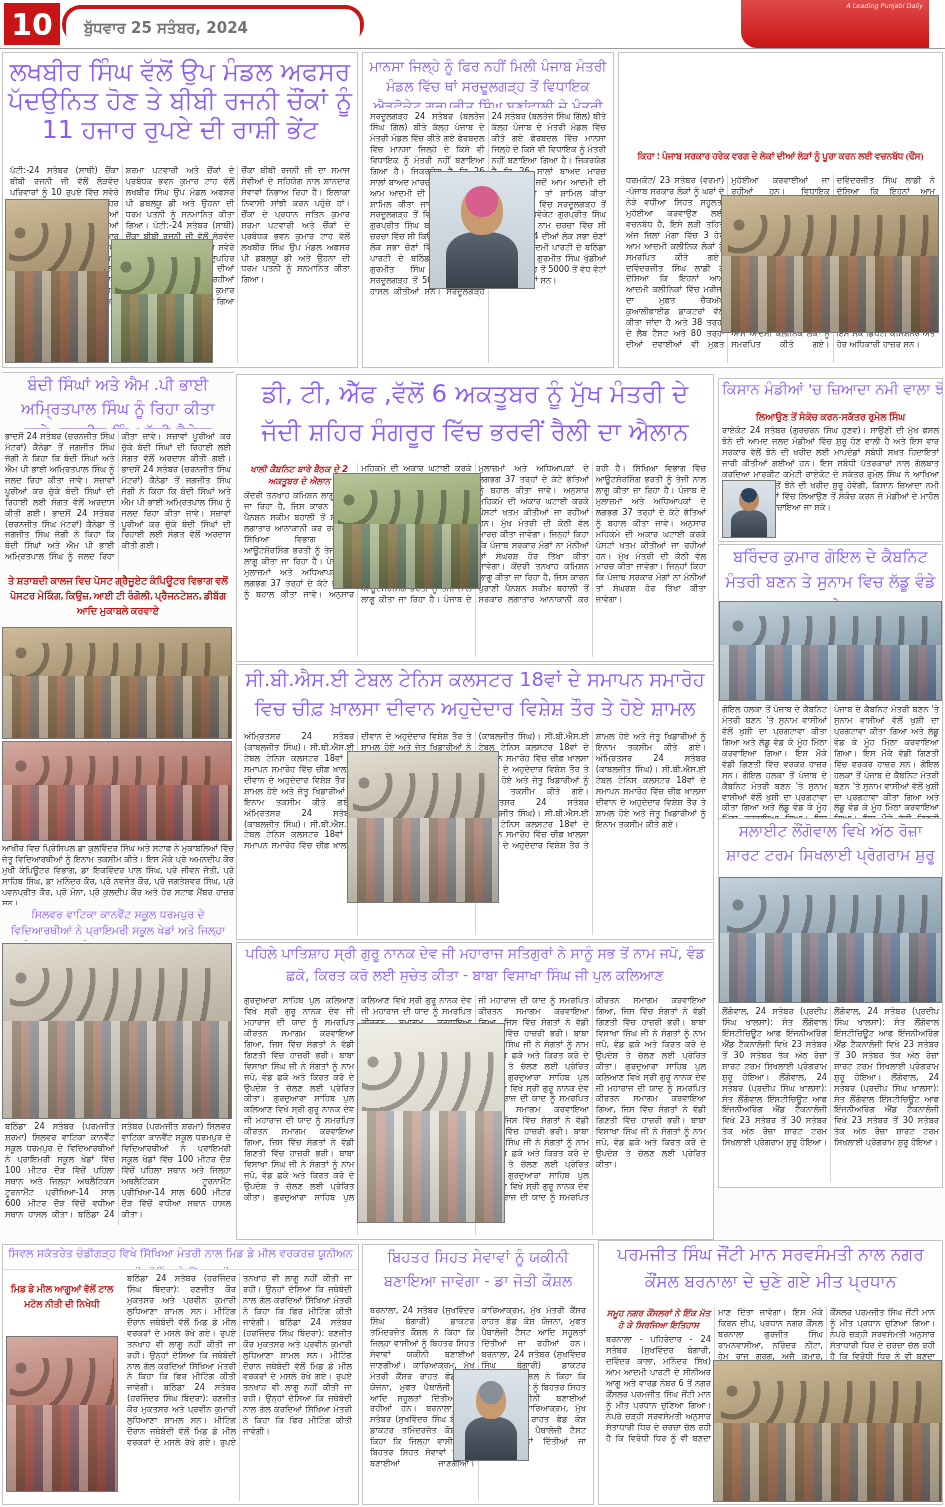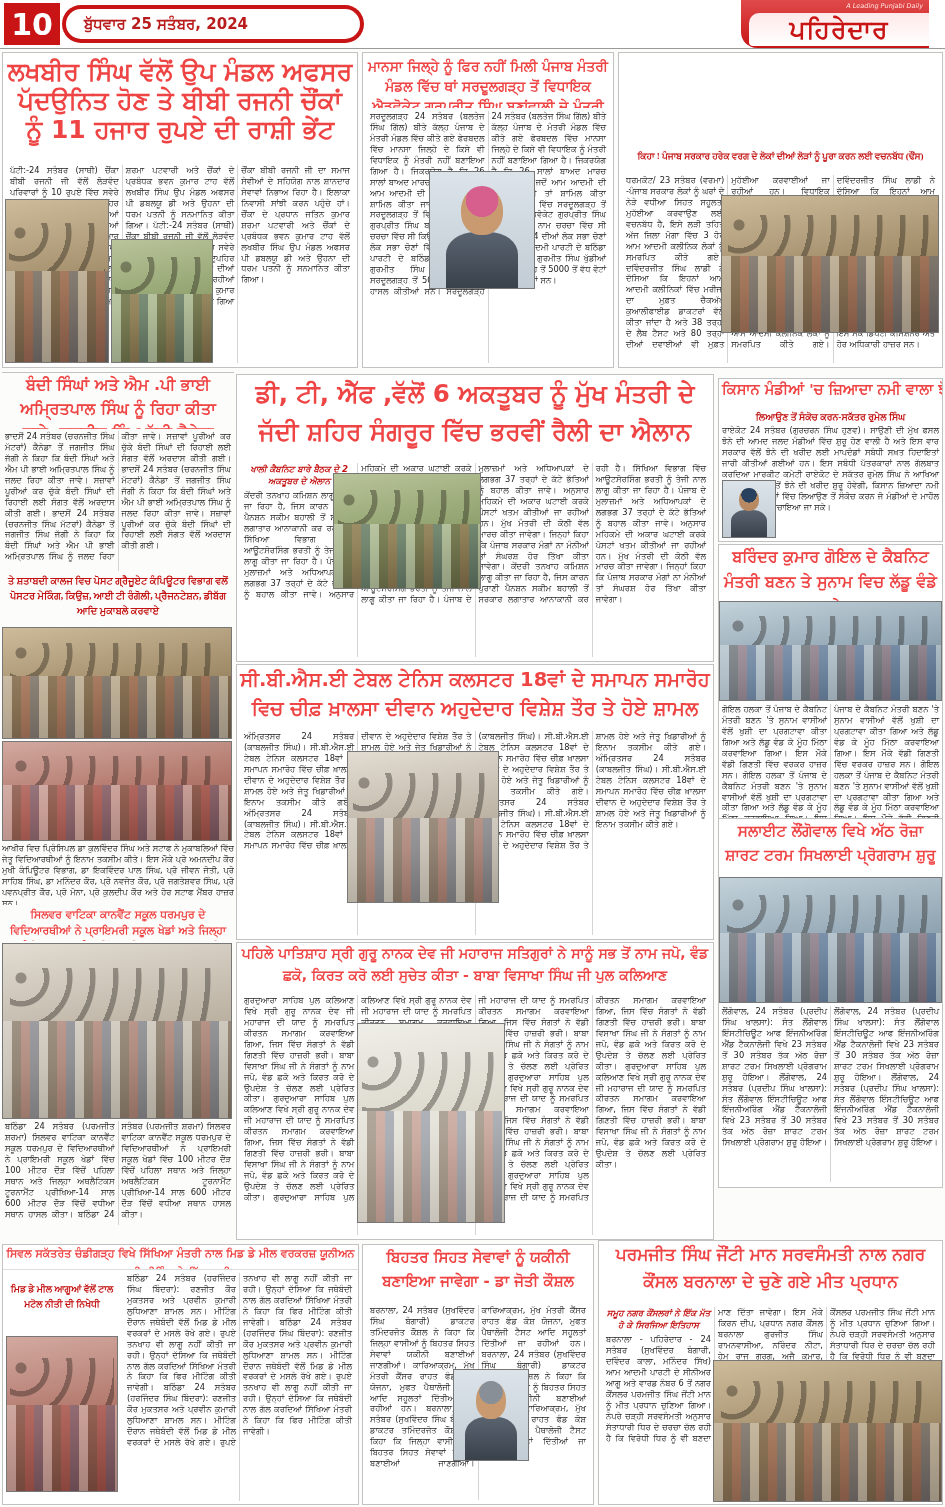--- a/index.html
+++ b/index.html
@@ -3,31 +3,31 @@
 <meta charset="utf-8">
 <style>
   html,body{margin:0;padding:0;background:#e8e8e4;}
   #page{position:relative;width:945px;height:1507px;margin:0 auto;background:#fcfcfa;
         font-family:"DejaVu Sans",sans-serif;color:#1a1a1a;overflow:hidden;}
   
   .header{position:absolute;left:0;top:0;width:945px;height:48px;background:#fff;border-bottom:1px solid #9a9a9a;}
   .pagenum{position:absolute;left:4px;top:3px;width:56px;height:42px;background:#c81414;color:#fff;
            font-size:30px;font-weight:800;display:flex;align-items:center;justify-content:center;}
   .ribbon{position:absolute;left:62px;top:5px;width:302px;height:38px;background:#c81414;border-radius:19px;}
-  .datepill{position:absolute;left:66px;top:9px;width:294px;height:30px;background:#fff;border-radius:15px;
-            display:flex;align-items:center;padding-left:18px;font-size:15px;font-weight:bold;color:#b91c1c;box-sizing:border-box;}
+  .datepill{position:absolute;left:66px;top:9px;width:294px;height:38px;background:#fff;border-radius:15px;
+            display:flex;align-items:center;padding-left:18px;font-size:15px;font-weight:bold;color:#737373;box-sizing:border-box;}
   .mast{position:absolute;right:16px;top:0;width:188px;height:48px;background:linear-gradient(180deg,#e04a4a,#c81414);
         border-radius:0 0 0 16px;}
   .mast-panel{position:absolute;left:8px;right:0;top:13px;bottom:2px;background:linear-gradient(180deg,#ffe9e9,#fff);
               border-radius:10px 0 0 4px;display:flex;align-items:center;justify-content:center;}
   .mast-title{color:#c81414;font-size:25px;font-weight:800;letter-spacing:1px;}
   .tagline{position:absolute;top:2px;right:6px;font-size:6.5px;color:#ffe3e3;font-style:italic;}
   
   .sec{position:absolute;background:#fff;border:1px solid #c2c2c2;box-sizing:border-box;overflow:hidden;}
-  .hl{font-weight:700;text-align:center;color:#ef4444;overflow:hidden;margin:0;padding:0 3px;}
+  .hl{font-weight:400;text-align:center;color:#8b5cf6;overflow:hidden;margin:0;padding:0 3px;}
   .body,.staff{font-size:8.3px;line-height:1.32;text-align:justify;margin:0;color:#222;}
   .cols{column-gap:7px;column-rule:1px solid #d4d4d4;overflow:hidden;padding:0 3px;}
   .red{color:#c31111;font-weight:bold;text-align:center;font-family:Liberation Serif, serif;}
   .kick{color:#c31111;font-weight:bold;font-size:8.6px;text-align:center;line-height:1.4;margin:0 0 3px 0;font-style:italic;}
   
   .photo{position:absolute;border:1px solid #777;box-sizing:border-box;overflow:hidden;
          background:linear-gradient(170deg,#cdbb9a 0%,#a08b68 55%,#6f5f49 100%);}
   .photo::after{content:"";position:absolute;left:3%;right:3%;top:14%;height:30%;
     background:repeating-radial-gradient(circle at 11px 10px, rgba(20,15,10,.35) 0 5px, transparent 6px 23px);}
   .photo::before{content:"";position:absolute;left:0;right:0;top:44%;bottom:0;
@@ -114,23 +114,20 @@
 <body>
 
 <div id="page">
 
   <div class="header">
     <div class="pagenum">10</div>
     <div class="ribbon"></div>
     <div class="datepill">ਬੁੱਧਵਾਰ 25 ਸਤੰਬਰ, 2024</div>
     <div class="mast">
       <span class="tagline">A Leading Punjabi Daily</span>
-      <div class="mast-panel">
-        <span class="mast-title">ਪਹਿਰੇਦਾਰ</span>
-      </div>
     </div>
   </div>
 
   <section class="sec" id="secA">
     <h2 class="hl hl-a">ਲਖਬੀਰ ਸਿੰਘ ਵੱਲੋਂ ਉਪ ਮੰਡਲ ਅਫਸਰ ਪੱਦਉਨਿਤ ਹੋਣ ਤੇ ਬੀਬੀ ਰਜਨੀ ਚੌਂਕਾਂ ਨੂੰ 11 ਹਜਾਰ ਰੁਪਏ ਦੀ ਰਾਸ਼ੀ ਭੇਂਟ</h2>
     <div class="a-body cols">
       <p class="body">ਪੱਟੀ:-24 ਸਤੰਬਰ (ਸਾਥੀ) ਚੌਂਕਾ ਬੀਬੀ ਰਜਨੀ ਜੀ ਵੱਲੋਂ ਲੋੜਵੰਦ ਪਰਿਵਾਰਾਂ ਨੂੰ 10 ਰੁਪਏ ਵਿੱਚ ਸਵੇਰੇ ਚਾਹ ਪਕੌੜੇ ਦਾ ਨਾਸ਼ਤਾ, ਦੁਪਹਿਰ ਅਤੇ ਰਾਤ ਨੂੰ ਖਾਣਾ ਛਕਾਉਣ ਦੀਆਂ ਸੇਵਾਵਾਂ ਨਿਭਾਈਆਂ ਜਾ ਰਹੀਆਂ ਹਨ। ਸਵ: ਪ੍ਰਧਾਨ ਵਿਨੋਦ ਕੁਮਾਰ ਸ਼ਰਮਾ ਕਾਨੂੰਗੋ ਵੱਲੋਂ ਸ਼ੁਰੂ ਕੀਤਾ ਗਿਆ ਚੌਂਕਾ ਬੀਬੀ ਰਜਨੀ ਜੀ ਦਾ ਸਮਾਜ ਸੇਵੀਆਂ ਦੇ ਸਹਿਯੋਗ ਨਾਲ ਸ਼ਾਨਦਾਰ ਸੇਵਾਵਾਂ ਨਿਭਾਅ ਰਿਹਾ ਹੈ। ਇਲਾਕਾ ਨਿਵਾਸੀ ਸਾਂਝੀ ਕਰਨ ਪਹੁੰਚੇ ਹਾਂ। ਚੌਂਕਾ ਦੇ ਪ੍ਰਧਾਨ ਜਤਿਨ ਕੁਮਾਰ ਸ਼ਰਮਾ ਪਟਵਾਰੀ ਅਤੇ ਚੌਂਕਾਂ ਦੇ ਪ੍ਰਬੰਧਕ ਭਵਨ ਕੁਮਾਰ ਟਾਹ ਵੱਲੋਂ ਲਖਬੀਰ ਸਿੰਘ ਉਪ ਮੰਡਲ ਅਫਸਰ ਪੀ ਡਬਲਯੂ ਡੀ ਅਤੇ ਉਹਨਾ ਦੀ ਧਰਮ ਪਤਨੀ ਨੂੰ ਸਨਮਾਨਿਤ ਕੀਤਾ ਗਿਆ। ਪੱਟੀ:-24 ਸਤੰਬਰ (ਸਾਥੀ) ਚੌਂਕਾ ਬੀਬੀ ਰਜਨੀ ਜੀ ਵੱਲੋਂ ਲੋੜਵੰਦ ਪਰਿਵਾਰਾਂ ਨੂੰ 10 ਰੁਪਏ ਵਿੱਚ ਸਵੇਰੇ ਚਾਹ ਪਕੌੜੇ ਦਾ ਨਾਸ਼ਤਾ, ਦੁਪਹਿਰ ਅਤੇ ਰਾਤ ਨੂੰ ਖਾਣਾ ਛਕਾਉਣ ਦੀਆਂ ਸੇਵਾਵਾਂ ਨਿਭਾਈਆਂ ਜਾ ਰਹੀਆਂ ਹਨ। ਸਵ: ਪ੍ਰਧਾਨ ਵਿਨੋਦ ਕੁਮਾਰ ਸ਼ਰਮਾ ਕਾਨੂੰਗੋ ਵੱਲੋਂ ਸ਼ੁਰੂ ਕੀਤਾ ਗਿਆ ਚੌਂਕਾ ਬੀਬੀ ਰਜਨੀ ਜੀ ਦਾ ਸਮਾਜ ਸੇਵੀਆਂ ਦੇ ਸਹਿਯੋਗ ਨਾਲ ਸ਼ਾਨਦਾਰ ਸੇਵਾਵਾਂ ਨਿਭਾਅ ਰਿਹਾ ਹੈ। ਇਲਾਕਾ ਨਿਵਾਸੀ ਸਾਂਝੀ ਕਰਨ ਪਹੁੰਚੇ ਹਾਂ। ਚੌਂਕਾ ਦੇ ਪ੍ਰਧਾਨ ਜਤਿਨ ਕੁਮਾਰ ਸ਼ਰਮਾ ਪਟਵਾਰੀ ਅਤੇ ਚੌਂਕਾਂ ਦੇ ਪ੍ਰਬੰਧਕ ਭਵਨ ਕੁਮਾਰ ਟਾਹ ਵੱਲੋਂ ਲਖਬੀਰ ਸਿੰਘ ਉਪ ਮੰਡਲ ਅਫਸਰ ਪੀ ਡਬਲਯੂ ਡੀ ਅਤੇ ਉਹਨਾ ਦੀ ਧਰਮ ਪਤਨੀ ਨੂੰ ਸਨਮਾਨਿਤ ਕੀਤਾ ਗਿਆ।</p>
     </div>
     <div class="photo pA1"></div>
     <div class="photo ph-green pA2"></div>

